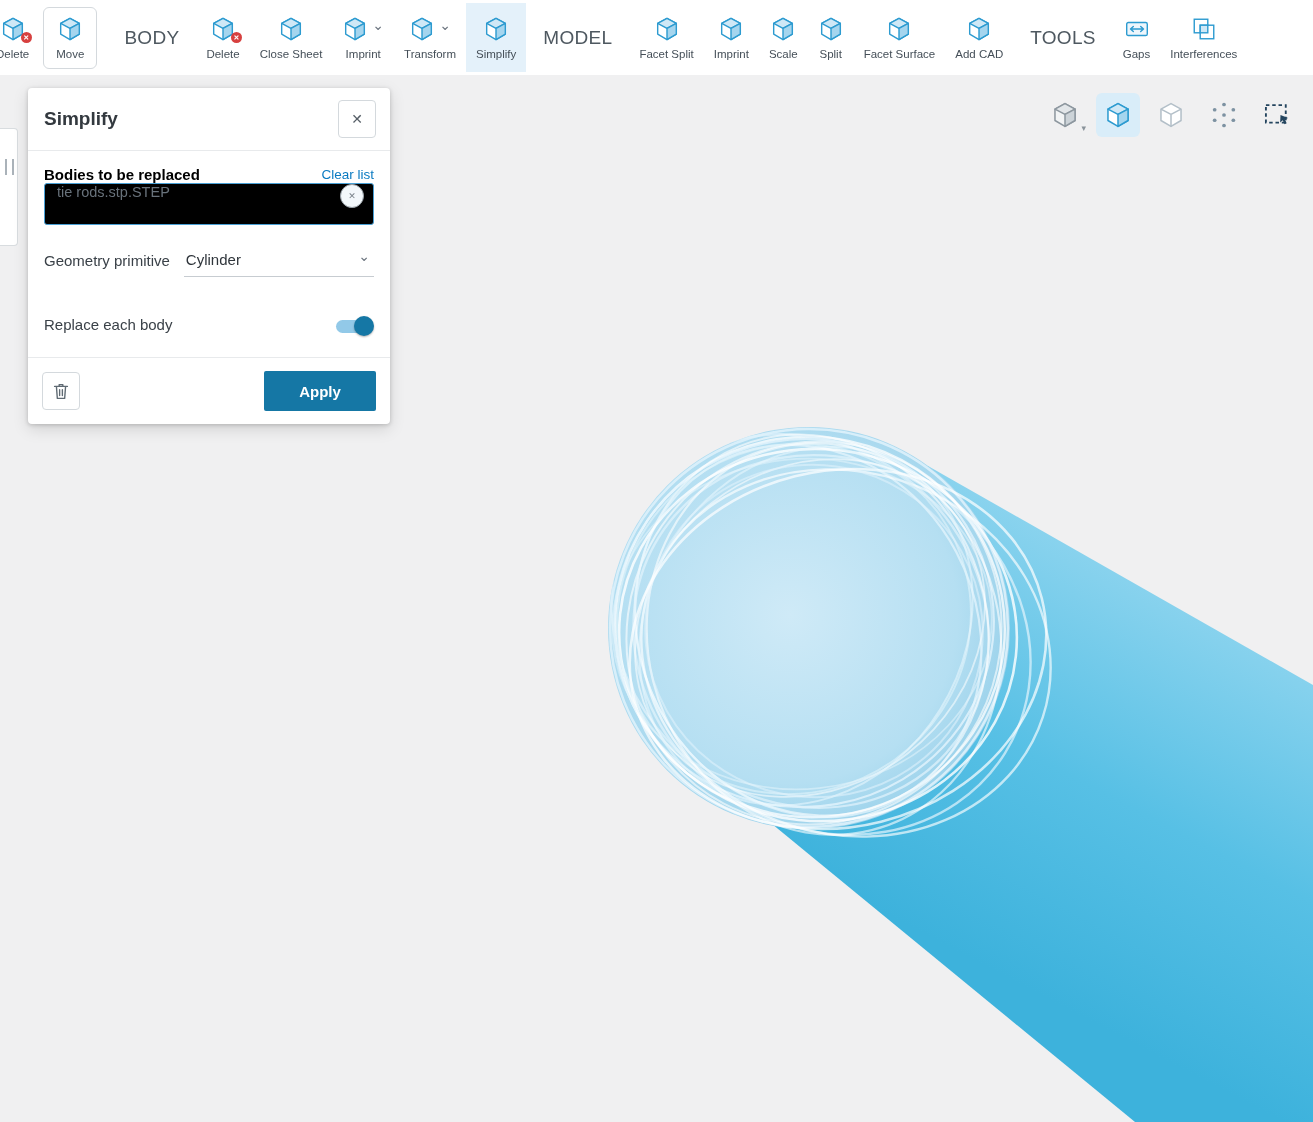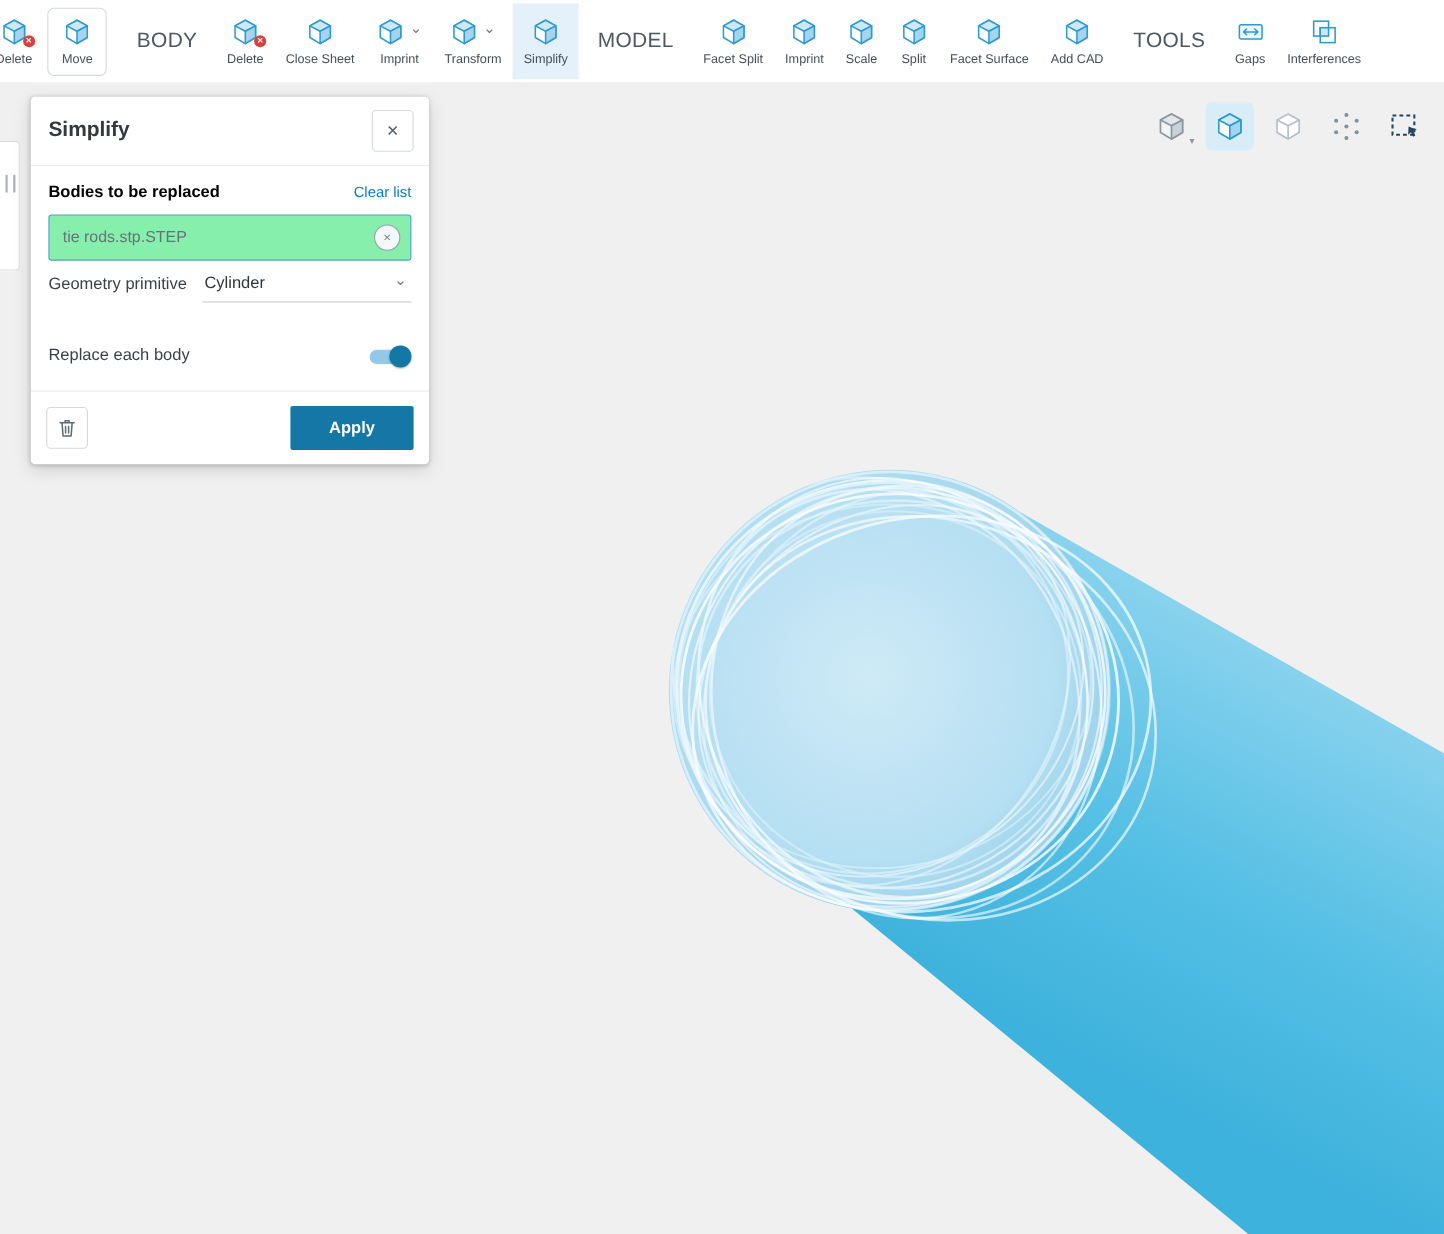--- a/index.html
+++ b/index.html
@@ -44,26 +44,26 @@
           box-shadow:0 1px 4px rgba(0,0,0,.18),0 5px 16px rgba(0,0,0,.13);}
   .dlg-header{display:flex;align-items:center;justify-content:space-between;padding:12px 14px 12px 16px;
               border-bottom:1px solid #e8eaec;}
   .dlg-title{font-size:19px;color:#33393f;font-weight:600;}
   .close-btn{width:38px;height:38px;border:1px solid #d4d9dd;border-radius:4px;background:#fff;display:flex;
              align-items:center;justify-content:center;font-size:14px;color:#555e66;cursor:pointer;}
   .dlg-body{padding:15px 16px 0 16px;}
   .bodies-row{display:flex;justify-content:space-between;align-items:center;}
   .bodies-label{font-size:15px;font-weight:700;color:#000000;}
   .clear-link{font-size:13.5px;color:var(--link,#0b7bc2);cursor:pointer;}
-  .sel-input{margin-top:12px;height:40px;background:#86efac;border:1px solid #49a0d5;border-radius:3px;
-             display:flex;align-items:center;justify-content:space-between;padding:0 9px 0 12px;cursor:text;}
+  .sel-input{margin-top:0;height:40px;background:#000000;border:1px solid #49a0d5;border-radius:3px;
+             display:flex;align-items:flex-start;justify-content:space-between;padding:0 9px 0 12px;cursor:text;}
   .sel-text{font-size:14.5px;color:#68727b;}
   .clear-circle{width:22px;height:22px;border:1px solid #98a1a8;border-radius:50%;display:flex;align-items:center;
                 justify-content:center;font-size:9px;color:#7a838b;background:#f3f8fb;cursor:pointer;flex:0 0 auto;}
-  .geom-row{display:flex;align-items:flex-end;margin-top:12px;justify-content:center;}
+  .geom-row{display:flex;align-items:flex-end;margin-top:26px;justify-content:center;}
   .geom-label{font-size:15px;color:#3a4148;padding-bottom:8px;}
   .geom-select{flex:1;margin-left:14px;border-bottom:1px solid #c7ccd1;display:flex;justify-content:space-between;
                align-items:center;padding:0 4px 8px 2px;cursor:pointer;}
   .geom-value{font-size:15px;color:#2f353b;}
   .sel-chevron{font-size:14px;color:#6d7680;margin-top:-7px;}
   .toggle-row{display:flex;justify-content:space-between;align-items:flex-start;margin-top:39px;padding-bottom:21px;}
   .toggle-label{font-size:15px;color:#3a4148;}
   .toggle{position:relative;width:36px;height:20px;margin-right:2px;cursor:pointer;}
   .toggle .track{position:absolute;left:0;top:4px;width:36px;height:13px;border-radius:7px;background:#92c9e8;}
   .toggle .knob{position:absolute;right:-2px;top:0;width:20px;height:20px;border-radius:50%;

